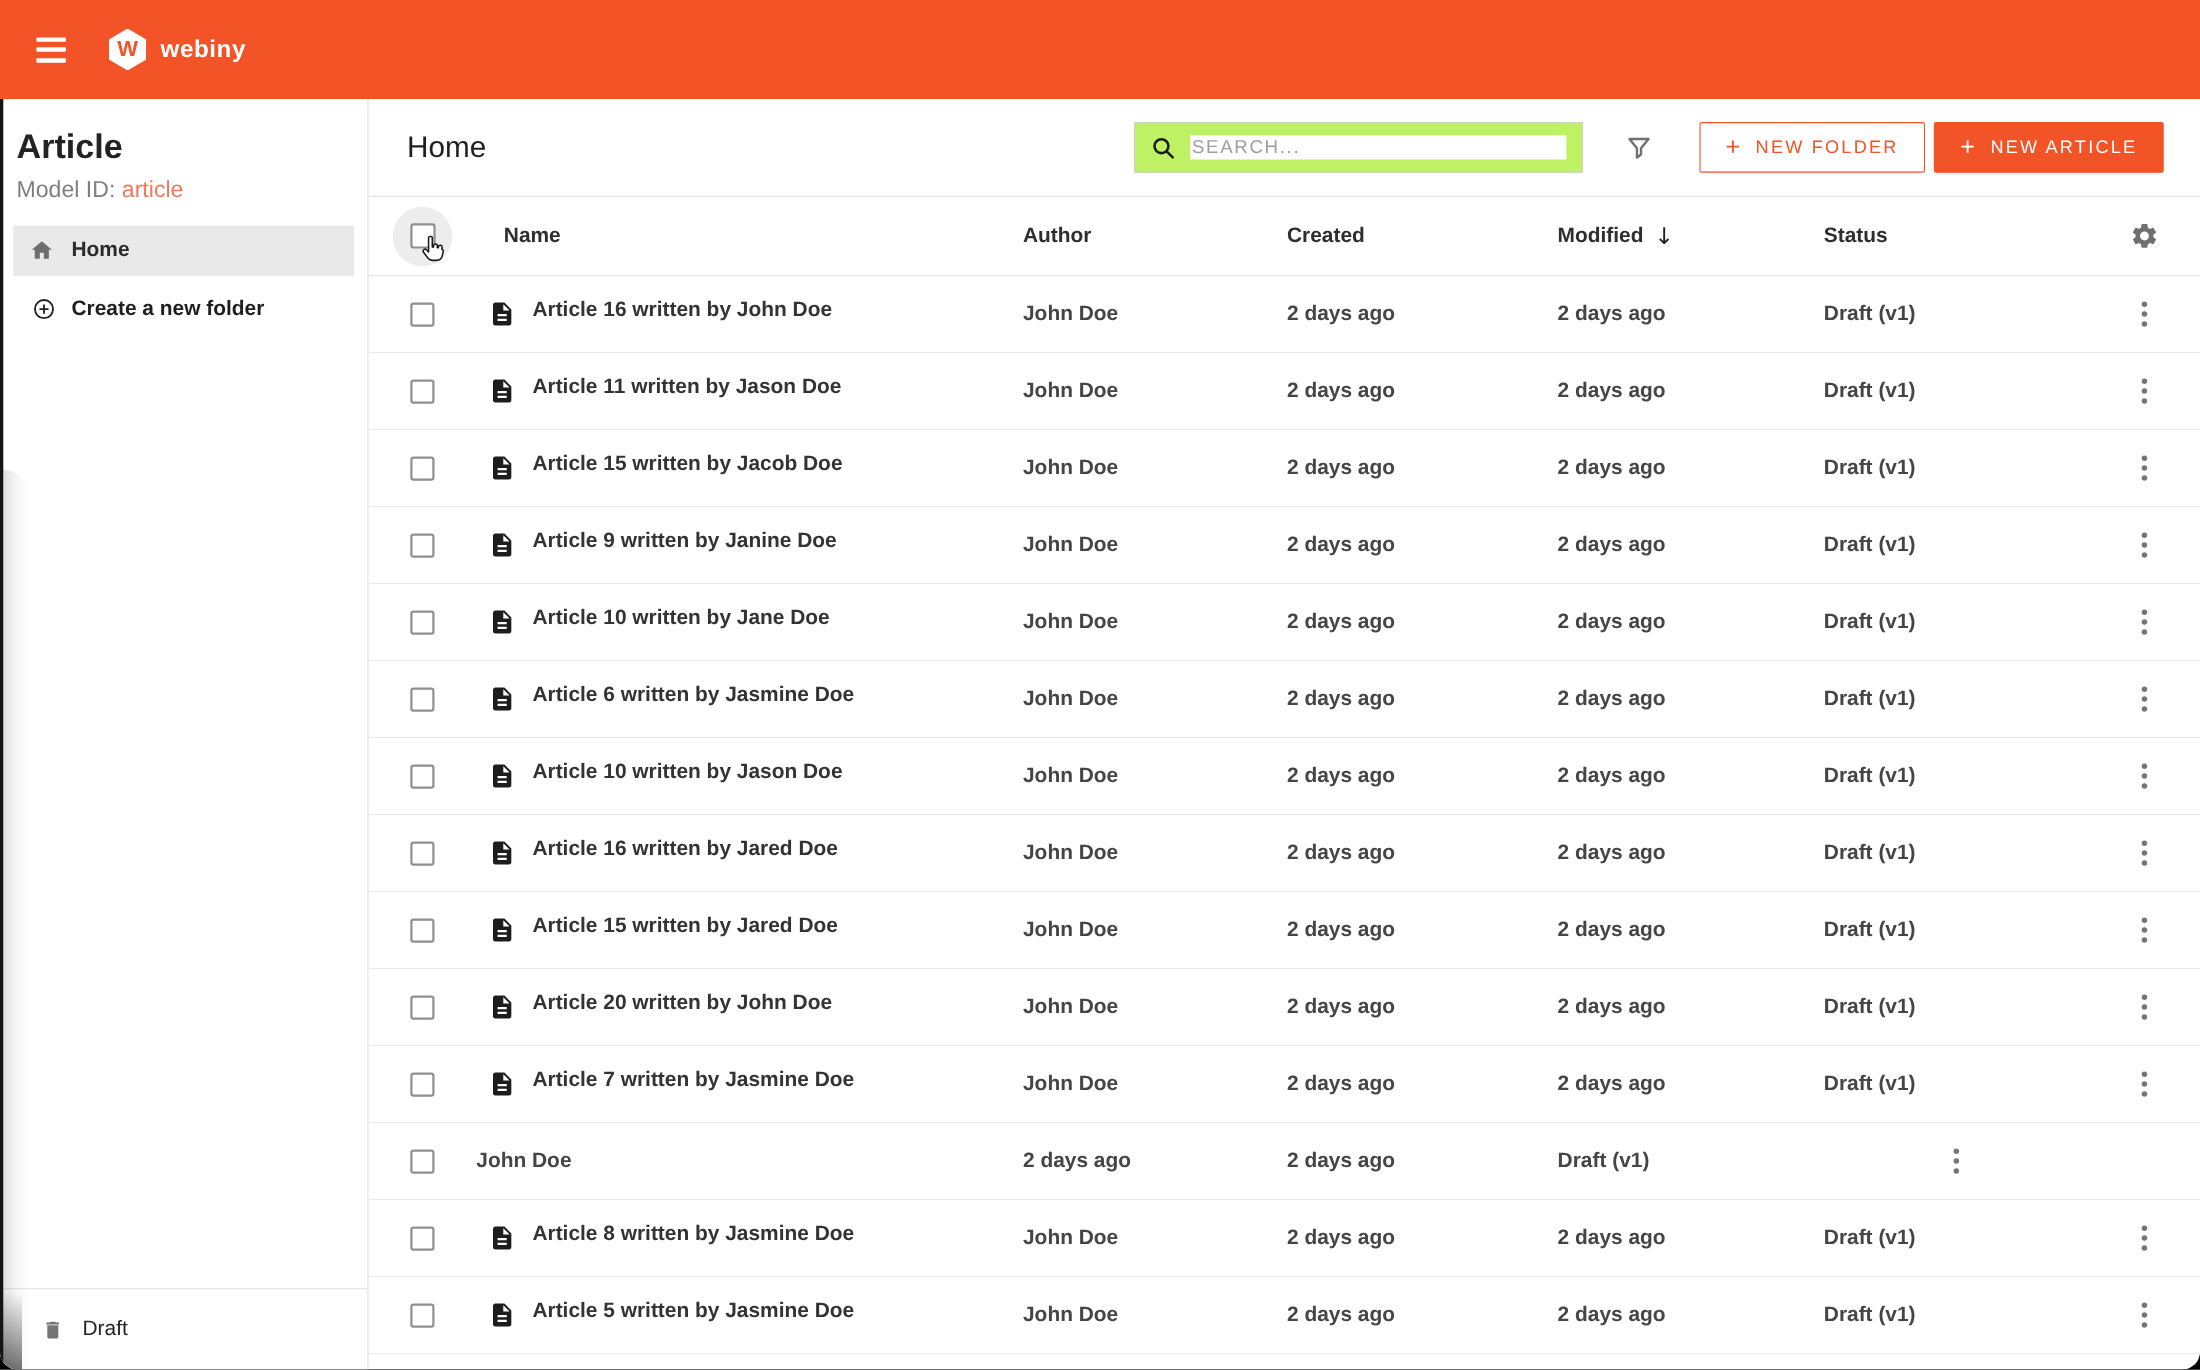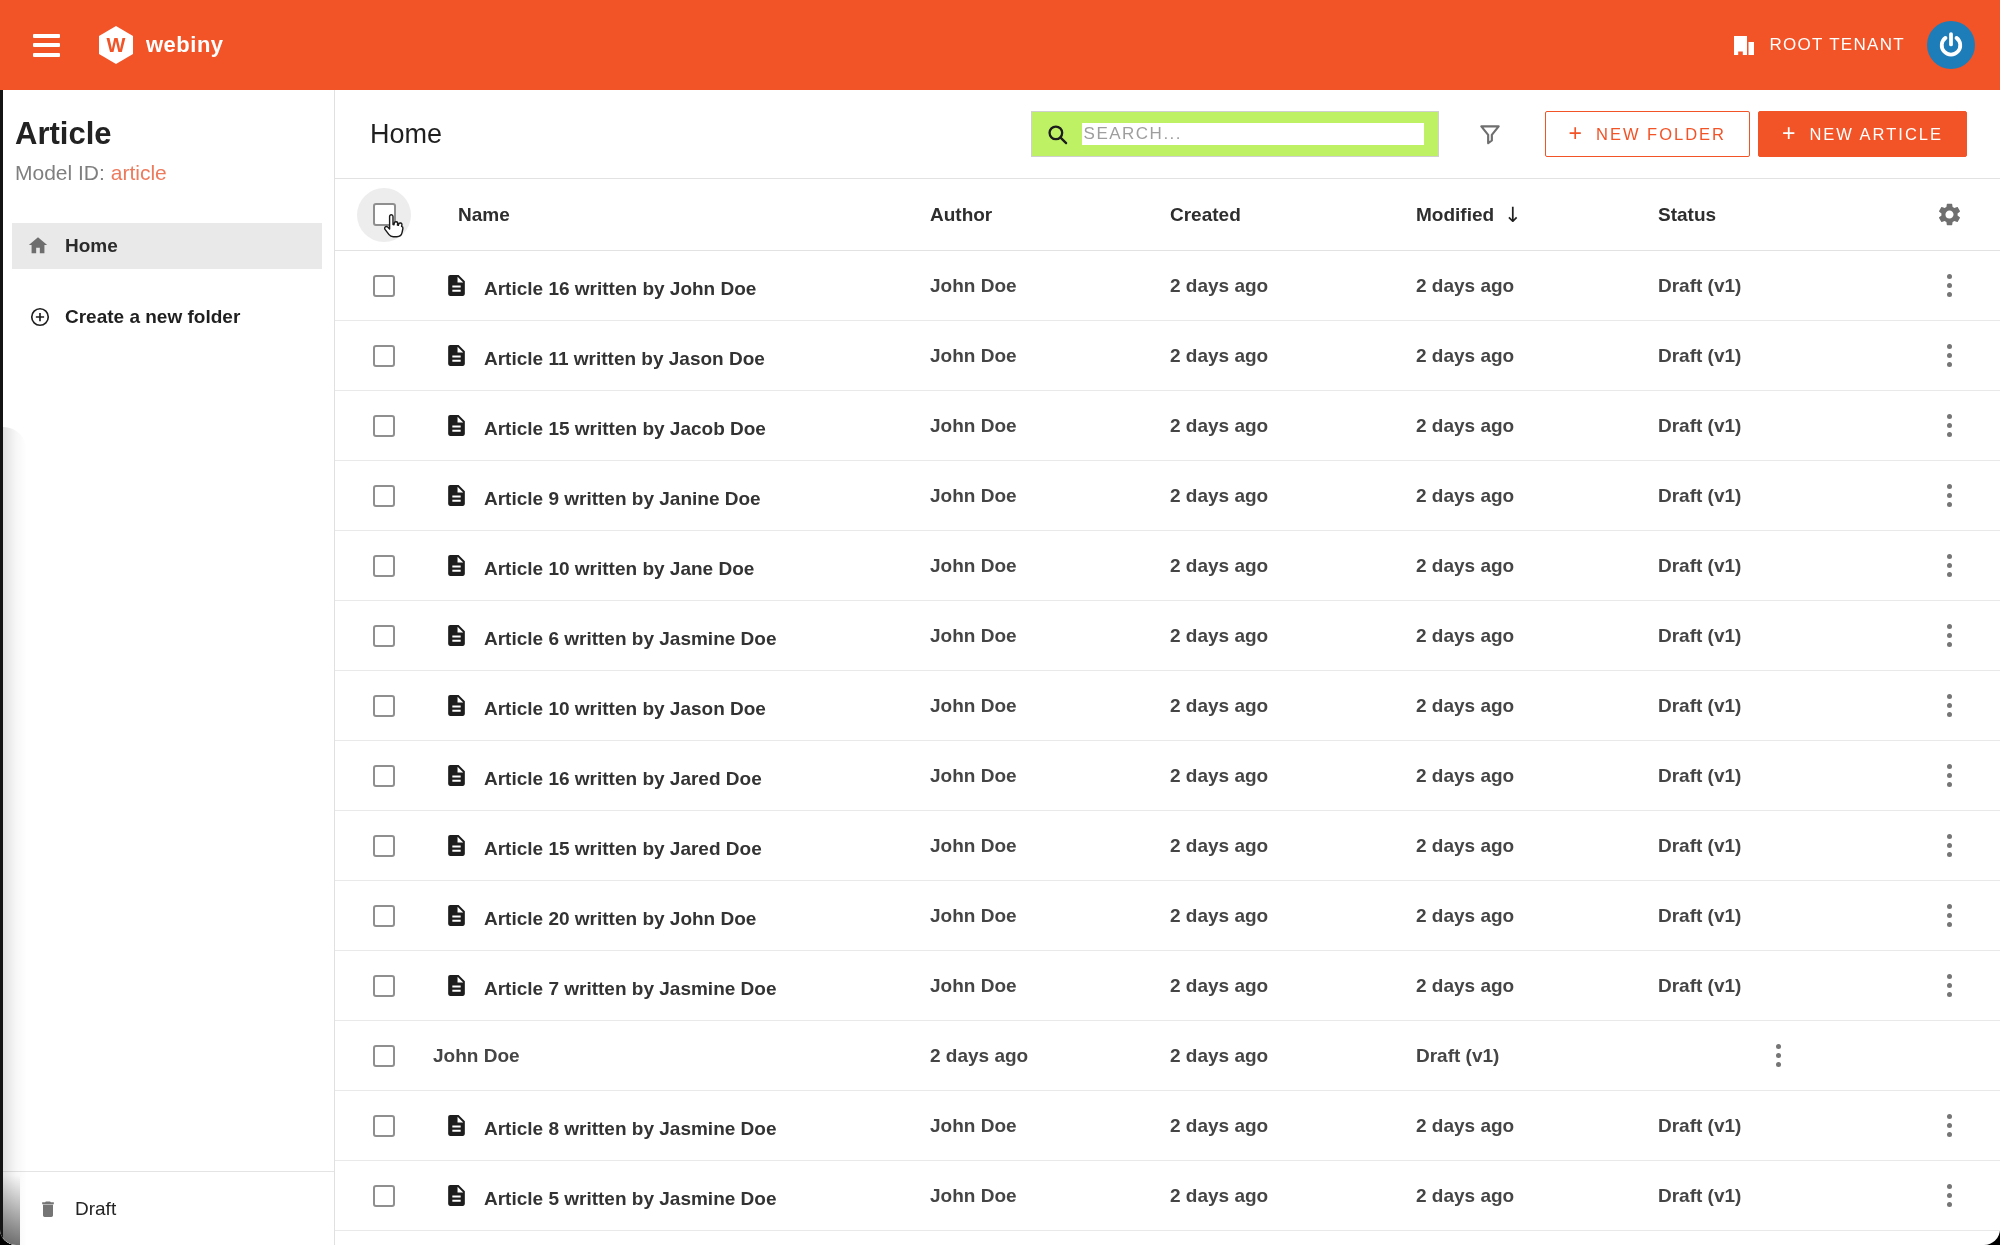--- a/index.html
+++ b/index.html
@@ -18,21 +18,21 @@
   .logo-word{font-size:22px;font-weight:700;letter-spacing:.5px;}
   .appbar-right{margin-left:auto;display:flex;align-items:center;}
   .tenant{display:flex;align-items:center;gap:13px;font-size:17px;letter-spacing:1.3px;cursor:pointer;}
   .avatar{width:48px;height:48px;border-radius:50%;background:#1d7db9;margin-left:22px;
           display:flex;align-items:center;justify-content:center;cursor:pointer;}
 
   
   .body-row{display:flex;height:1155px;}
 
   
-  .sidebar{width:335px;min-width:335px;border-right:1px solid #e0e0e0;display:flex;flex-direction:column;position:relative;background:#fff;gap:18px;}
+  .sidebar{width:335px;min-width:335px;border-right:1px solid #e0e0e0;display:flex;flex-direction:column;position:relative;background:#fff;}
   .sidebar-head{padding:26px 15px 16px 15px;}
   .sidebar-title{font-size:31px;font-weight:600;color:#222;}
   .model-id{margin-top:9px;font-size:21px;color:#7f7f7f;}
   .model-id .mid-val{color:#ee7a5c;}
   .nav-item{display:flex;align-items:center;cursor:pointer;}
   .nav-home{margin:4px 12px 0 12px;height:46px;background:#e9e9e9;padding-left:15px;gap:16px;
             font-weight:700;font-size:19px;color:#2b2b2b;}
   .nav-create{margin:8px 12px 0 12px;height:44px;padding-left:17px;gap:14px;font-weight:700;font-size:19px;color:#1f1f1f;}
   .sidebar-footer{margin-top:auto;border-top:1px solid #e4e4e4;height:74px;display:flex;align-items:center;
                   padding-left:38px;gap:17px;font-size:19px;color:#232323;cursor:pointer;}
@@ -68,21 +68,21 @@
         justify-content:center;position:relative;cursor:pointer;}
   .checkbox{width:22px;height:22px;border:2px solid #8f8f8f;border-radius:3px;background:#fff;cursor:pointer;}
   .halo .checkbox{width:23px;height:23px;border-width:2.5px;}
   .cursor-g{position:absolute;left:24px;top:26px;}
   .th-name{padding-left:5px;margin-left:20px;}
   .th-mod{display:flex;align-items:center;gap:10px;}
   .sort-arrow{font-size:21px;font-weight:400;color:#1f1f1f;font-family:"DejaVu Sans",sans-serif;}
   .th-gear{display:flex;justify-content:center;cursor:pointer;}
 
   .row{height:70px;border-bottom:1px solid #e9e9e9;font-size:19px;color:#454545;background:#fff;cursor:pointer;}
-  .cell-name{display:flex;align-items:flex-end;gap:15px;padding-left:11px;font-weight:700;font-size:19px;color:#333;}
+  .cell-name{display:flex;align-items:flex-start;gap:15px;padding-left:11px;font-weight:700;font-size:19px;color:#333;}
   .cell-plain{font-weight:700;}
   .cell-actions{display:flex;justify-content:center;}
   .kebab{display:flex;flex-direction:column;gap:4px;padding:6px;cursor:pointer;}
   .kebab i{width:5px;height:5px;border-radius:50%;background:#757575;display:block;}
 </style>
 </head>
 <body>
 
 <div class="app">
 
@@ -93,39 +93,20 @@
         <i></i>
       </div>
 
     <div class="logo">
       <div class="logo-hex">
         <span>W</span>
       </div>
       <div class="logo-word">webiny</div>
     </div>
 
-    <div class="appbar-right">
-      <div class="tenant">
-        <span style="display:flex;">
-          <svg width="24" height="22" viewBox="0 0 24 22" fill="#fff">
-            <path d="M2 21V2h13v19h-4.2v-3.4H6.2V21H2zm3-16h2.2v2.2H5V5zm4.4 0h2.2v2.2H9.4V5zM5 9h2.2v2.2H5V9zm4.4 0h2.2v2.2H9.4V9zM5 13h2.2v2.2H5V13zm4.4 0h2.2v2.2H9.4V13z"></path>
-            <path d="M16.5 8H22v13h-5.5V8zm1.6 2.4h2.2v2.2h-2.2v-2.2zm0 4.2h2.2v2.2h-2.2v-2.2z"></path>
-          </svg>
-        </span>
-        <span>ROOT TENANT</span>
-      </div>
-      <div class="avatar">
-        <span style="display:flex;">
-          <svg width="30" height="30" viewBox="0 0 24 24" fill="none" stroke="#fff" stroke-width="3" stroke-linecap="round">
-            <path d="M12 3.2v8.3"></path>
-            <path d="M7.6 6.3a7.4 7.4 0 1 0 8.8 0"></path>
-          </svg>
-        </span>
-      </div>
-    </div>
   </div>
 
   <div class="body-row">
 
     <div class="sidebar">
       <div class="sidebar-head">
         <div class="sidebar-title">Article</div>
         <div class="model-id">
           <span>Model ID:</span>
           <span class="mid-val">article</span>

